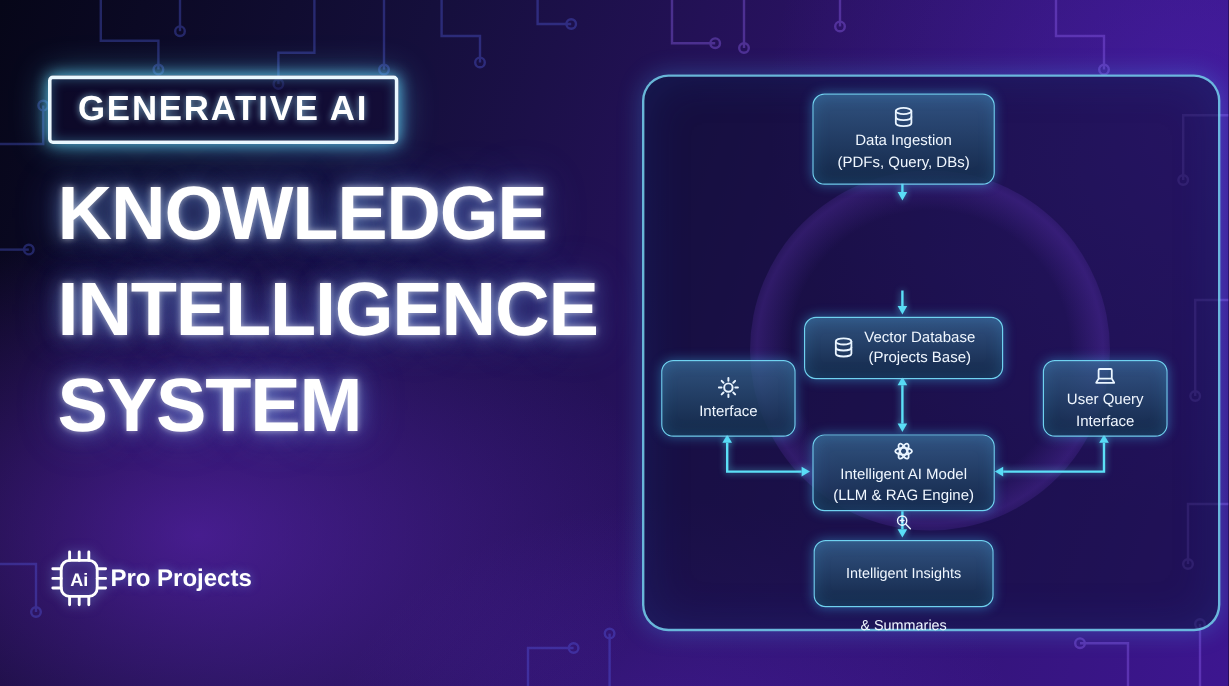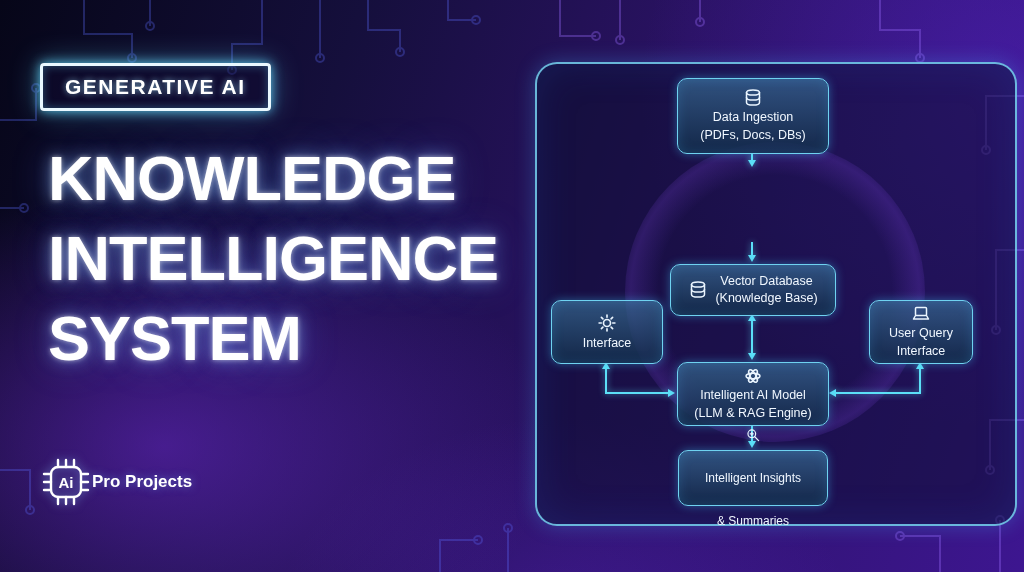--- a/index.html
+++ b/index.html
@@ -13,33 +13,33 @@
       radial-gradient(620px 420px at 16% 78%,rgba(122,44,230,.50),transparent 62%),
       radial-gradient(560px 520px at 98% 16%,rgba(90,40,210,.38),transparent 65%),
       radial-gradient(420px 320px at 55% 112%,rgba(100,40,220,.30),transparent 70%);
   }
   .circuits{position:absolute;inset:0;}
 
   .badge{
     position:absolute;left:40px;top:63px;
     padding:9px 22px;border:3px solid #e9f8ff;border-radius:4px;
     background:rgba(18,10,50,.45);color:#ffffff;
-    font-size:21px;font-weight:bold;letter-spacing:1.5px;
+    font-size:29px;font-weight:bold;letter-spacing:1.5px;
     box-shadow:0 0 12px rgba(100,220,255,.85),0 0 30px rgba(100,220,255,.4),inset 0 0 10px rgba(100,220,255,.35);
     text-shadow:0 0 6px rgba(160,230,255,.7);
   }
 
   .title{
     position:absolute;left:48px;top:138px;
     color:#ffffff;font-weight:bold;font-size:63px;line-height:80px;letter-spacing:-1px;
     text-shadow:0 0 5px rgba(255,255,255,.55),0 0 16px rgba(140,190,255,.6),0 0 38px rgba(90,130,255,.45);
   }
 
   .brand{position:absolute;left:40px;top:456px;display:flex;align-items:center;}
-  .brand-name{font-size:17px;font-weight:bold;color:#fff;text-shadow:0 0 8px rgba(120,180,255,.5);}
+  .brand-name{font-size:20px;font-weight:bold;color:#fff;text-shadow:0 0 8px rgba(120,180,255,.5);}
   .chip{filter:drop-shadow(0 0 5px rgba(140,200,255,.6));}
 
   .panel{
     position:absolute;left:535px;top:62px;width:478px;height:460px;
     border-radius:22px;border:2px solid rgba(125,225,255,.8);
     background:rgba(10,14,42,.52);
     box-shadow:0 0 20px rgba(70,180,255,.30),inset 0 0 40px rgba(40,90,200,.18);
   }
   .panel-ring{
     position:absolute;left:88px;top:78px;width:300px;height:300px;border-radius:50%;
@@ -165,33 +165,33 @@
       </g>
     </svg>
 
     <div class="node n-data-ingestion">
       <svg class="nicon" width="20" height="20" viewBox="0 0 20 20">
         <ellipse cx="10" cy="4.5" rx="6.5" ry="2.6"></ellipse>
         <path d="M3.5 4.5 v10 c0 1.5 2.9 2.6 6.5 2.6 s6.5 -1.1 6.5 -2.6 v-10"></path>
         <path d="M3.5 9.5 c0 1.5 2.9 2.6 6.5 2.6 s6.5 -1.1 6.5 -2.6"></path>
       </svg>
       <div>Data Ingestion</div>
-      <div>(PDFs, Docs, DBs)</div>
+      <div>(PDFs, Query, DBs)</div>
     </div>
 
 
     <div class="node n-vector-db horizontal">
       <svg class="nicon" width="20" height="20" viewBox="0 0 20 20">
         <ellipse cx="10" cy="4.5" rx="6.5" ry="2.6"></ellipse>
         <path d="M3.5 4.5 v10 c0 1.5 2.9 2.6 6.5 2.6 s6.5 -1.1 6.5 -2.6 v-10"></path>
         <path d="M3.5 9.5 c0 1.5 2.9 2.6 6.5 2.6 s6.5 -1.1 6.5 -2.6"></path>
       </svg>
       <div class="ncol">
         <div>Vector Database</div>
-        <div>(Knowledge Base)</div>
+        <div>(Projects Base)</div>
       </div>
     </div>
 
     <div class="node n-interface">
       <svg class="nicon" width="22" height="22" viewBox="0 0 20 20">
         <circle cx="10" cy="10" r="3.2"></circle>
         <path d="M10 2.8 V4.8 M10 15.2 V17.2 M2.8 10 H4.8 M15.2 10 H17.2"></path>
         <path d="M4.9 4.9 L6.3 6.3 M15.1 4.9 L13.7 6.3 M4.9 15.1 L6.3 13.7 M15.1 15.1 L13.7 13.7"></path>
       </svg>
       <div>Interface</div>

